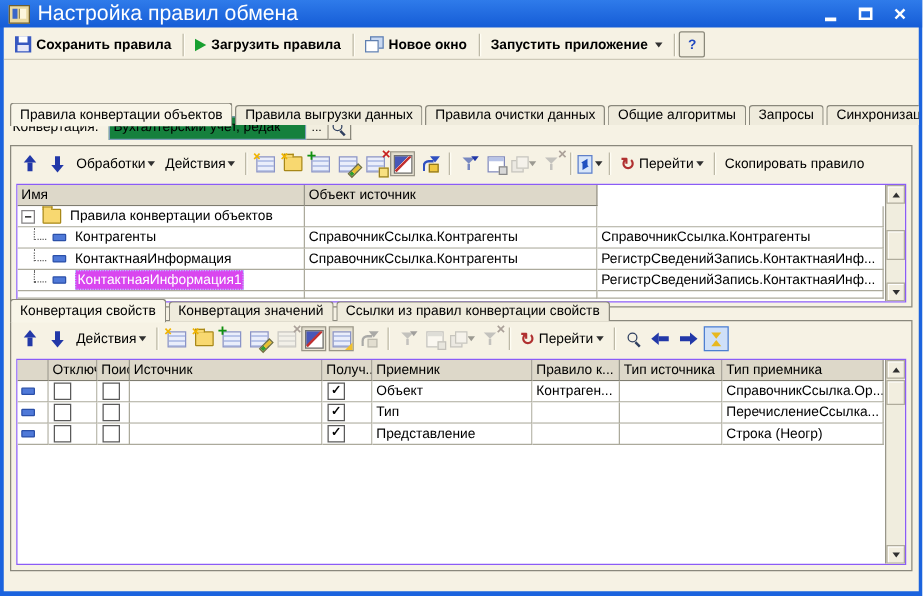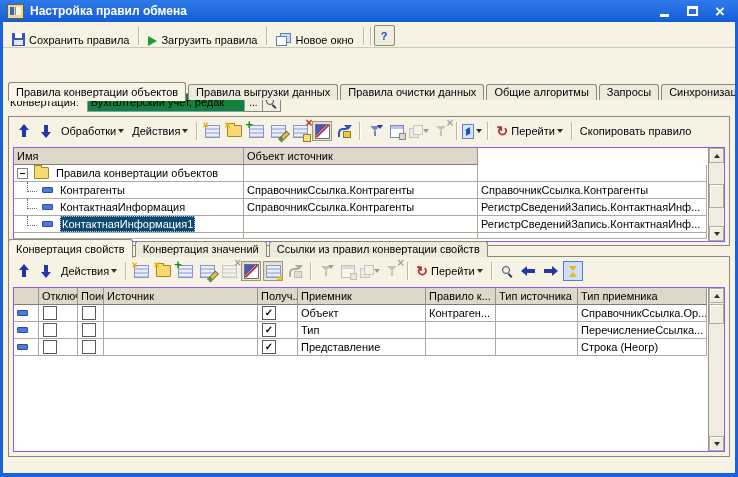--- a/index.html
+++ b/index.html
@@ -3,30 +3,30 @@
 <meta charset="utf-8">
 <style>
   html,body{margin:0;padding:0;background:#fff;font-family:"Liberation Sans",sans-serif;font-size:11px;color:#000;}
   .window{position:relative;width:738px;height:477px;background:#1B63DE;overflow:hidden;}
   
   .titlebar{position:absolute;left:0;top:0;right:0;height:22px;display:flex;align-items:center;gap:6px;padding:0 7px;
     background:linear-gradient(#2F7BEA,#155CD6);color:#fff;}
   .appico{width:15px;height:13px;background:#E9D9A2;border:1px solid #6E5E2E;position:relative;flex:0 0 auto;}
   .appico::before{content:"";position:absolute;left:2px;top:2px;width:4px;height:8px;background:#3A66C8;}
   .appico::after{content:"";position:absolute;right:2px;top:2px;width:5px;height:8px;background:#FDF6DC;border-left:1px solid #9A8A50;}
-  .title{flex:1;font-weight:bold;font-size:12px;white-space:nowrap;overflow:hidden;}
+  .title{flex:1;font-weight:normal;font-size:17px;white-space:nowrap;overflow:hidden;}
   .wc{width:22px;height:18px;display:flex;align-items:center;justify-content:center;color:#fff;}
   .wc-min::before{content:"";width:9px;height:3px;background:#fff;margin-top:8px;}
   .wc-max::before{content:"";width:9px;height:8px;border:2px solid #fff;border-top-width:3px;box-sizing:border-box;width:11px;height:10px;}
   .wc-close::before{content:"×";font-size:17px;font-weight:bold;line-height:1;}
   
   .client{position:absolute;left:3px;right:3px;top:22px;bottom:4px;background:#F6F2E4;overflow:hidden;}
   
   .main-tb{position:absolute;top:2px;left:0;right:0;height:24px;display:flex;align-items:center;padding:0 3px;border-bottom:1px solid #CDC9B8;box-sizing:border-box;}
-  .tbtn{display:flex;align-items:flex-end;gap:4px;padding:1px 6px;height:20px;white-space:nowrap;}
+  .tbtn{display:flex;align-items:center;gap:4px;padding:1px 6px;height:20px;white-space:nowrap;font-weight:bold;}
   .vsep{width:1px;height:18px;background:#BDB9A6;box-shadow:1px 0 0 #FFFDF4;margin:0 3px;flex:0 0 auto;}
   .flp{width:13px;height:13px;background:#3858C0;position:relative;flex:0 0 auto;}
   .flp::before{content:"";position:absolute;left:3px;top:0;width:7px;height:5px;background:#fff;}
   .flp::after{content:"";position:absolute;left:2px;bottom:1px;width:9px;height:5px;background:#E6E6F6;}
   .play{width:0;height:0;border-top:5px solid transparent;border-bottom:5px solid transparent;border-left:9px solid #18A030;flex:0 0 auto;}
   .nw{position:relative;width:15px;height:13px;flex:0 0 auto;}
   .nw::before{content:"";position:absolute;right:0;top:0;width:9px;height:8px;background:#C9D9F2;border:1px solid #6080B0;}
   .nw::after{content:"";position:absolute;left:0;bottom:0;width:9px;height:8px;background:#fff;border:1px solid #6080B0;}
   .helpbtn{width:19px;height:19px;border:1px solid #8A887A;border-radius:2px;background:#F2EEDF;color:#2048C0;font-weight:bold;display:flex;align-items:center;justify-content:center;}
   .dd{width:0;height:0;border-left:3px solid transparent;border-right:3px solid transparent;border-top:4px solid #303030;margin-left:2px;flex:0 0 auto;}
@@ -109,21 +109,21 @@
   .t2-row{display:grid;grid-template-columns:25px 39px 26px 154px 40px 128px 70px 82px 129px;}
   .c{height:17px;line-height:16px;padding:0 3px;border-right:1px solid #ACAA9C;border-bottom:1px solid #ACAA9C;overflow:hidden;white-space:nowrap;background:#fff;box-sizing:border-box;}
   .h{background:#DDD8C9;border-right:1px solid #98968A;border-bottom:1px solid #7E7C70;}
   .cf{display:flex;align-items:center;gap:2px;}
   .ccb{display:flex;align-items:center;padding-left:4px;}
   .cb{width:12px;height:12px;border:1px solid #5A5A5A;background:#fff;display:flex;align-items:center;justify-content:center;font-size:10px;font-weight:bold;line-height:1;box-sizing:content-box;}
   .dash{width:9px;height:4px;background:#4F79D8;border:1px solid #2A4FA8;border-radius:1px;flex:0 0 auto;}
   .expbox{width:9px;height:9px;border:1px solid #848284;background:#fff;position:relative;flex:0 0 auto;margin-right:4px;}
   .expbox::before{content:"";position:absolute;left:2px;top:4px;width:5px;height:1px;background:#000;}
   .tl{width:9px;height:9px;border-left:1px dotted #666;border-bottom:1px dotted #666;margin:0 3px 6px 10px;flex:0 0 auto;}
-  .sel{background:#0c4a6e;color:#fff;outline:1px dotted #B8C8FF;outline-offset:-1px;padding:0 2px;}
+  .sel{background:#d946ef;color:#fff;outline:1px dotted #B8C8FF;outline-offset:-1px;padding:0 2px;}
   .emptystrip{height:6px;display:grid;grid-template-columns:230px 234px 229px;}
   .emptystrip span{border-right:1px solid #ACAA9C;border-bottom:1px solid #ACAA9C;}
   
   .vsb{position:absolute;top:0;right:0;bottom:0;width:16px;background:#F0EDDE;border-left:1px solid #98968A;box-sizing:border-box;}
   .sbtn{position:absolute;left:0;right:0;height:15px;background:#F2EEDF;border:1px solid #B0AC9C;box-shadow:inset 1px 1px 0 #fff;display:flex;align-items:center;justify-content:center;box-sizing:border-box;}
   .sbtn.up{top:0;} .sbtn.dn{bottom:0;}
   .tri-u{width:0;height:0;border-left:3px solid transparent;border-right:3px solid transparent;border-bottom:4px solid #303030;}
   .tri-d{width:0;height:0;border-left:3px solid transparent;border-right:3px solid transparent;border-top:4px solid #303030;}
   .th{position:absolute;left:0;right:0;background:#F2EEDF;border:1px solid #B0AC9C;box-shadow:inset 1px 1px 0 #fff;box-sizing:border-box;}
 </style>
@@ -151,20 +151,24 @@
       <span class="tbtn">
         <span class="play"></span>
         <span>Загрузить правила</span>
       </span>
       <span class="vsep"></span>
       <span class="tbtn">
         <span class="nw"></span>
         <span>Новое окно</span>
       </span>
       <span class="vsep"></span>
+      <span class="tbtn">
+        <span>Запустить приложение</span>
+        <span class="dd"></span>
+      </span>
       <span class="vsep"></span>
       <span class="helpbtn">?</span>
     </div>
 
     <div class="conv">
       <span class="conv-label">Конвертация:</span>
       <input class="conv-input" value="Бухгалтерский учет, редак" style="">
       <span class="mini">...</span>
       <span class="mini">
           <span class="mag"></span>

